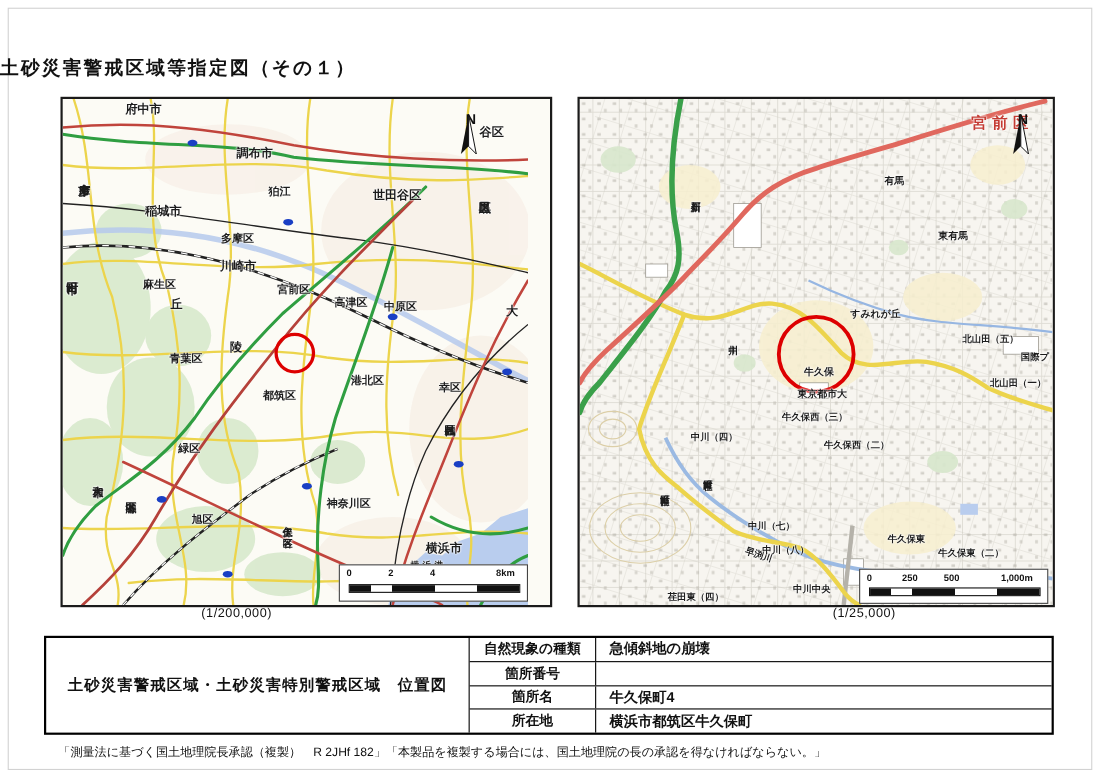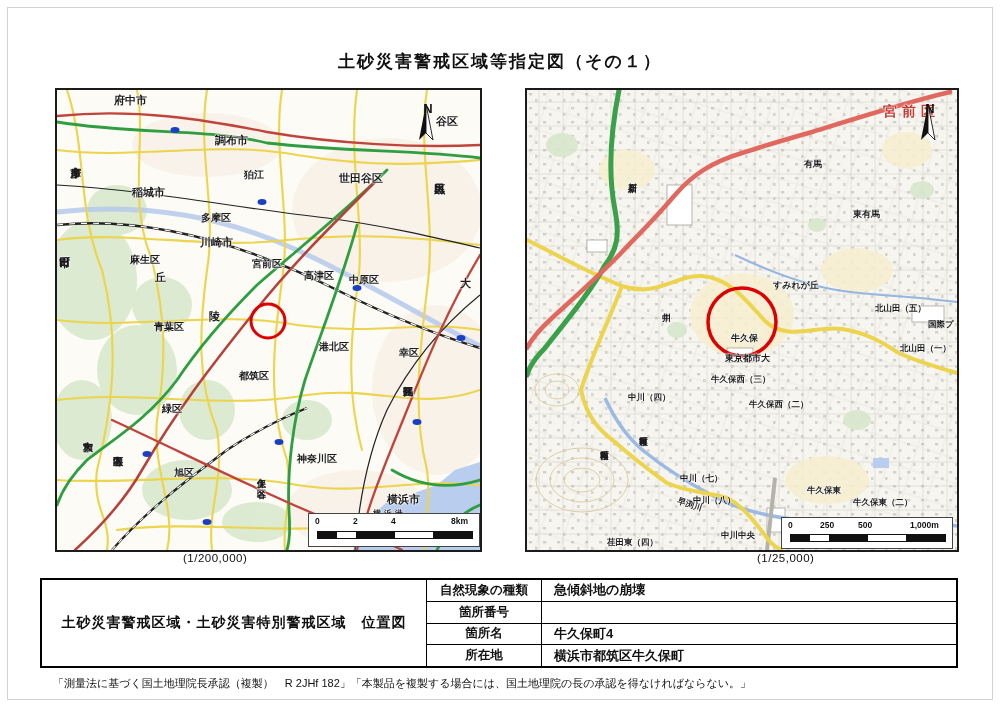--- a/index.html
+++ b/index.html
@@ -1,22 +1,22 @@
 <!DOCTYPE html>
 <html><head>
 <meta charset="utf-8">
 <style>
   html,body{margin:0;padding:0;background:#fff;}
   .page{position:relative;width:1000px;height:707px;background:#fff;overflow:hidden;
         font-family:"Liberation Sans","DejaVu Sans",sans-serif;color:#111;}
   .page-edge{position:absolute;inset:7px;border:1px solid #d2d2d2;pointer-events:none;}
-  .doc-title{position:absolute;top:50px;left:0;width:100%;text-align:center;
+  .doc-title{position:absolute;top:50px;left:0;width:100%;
         font-size:17px;font-weight:700;letter-spacing:2px;}
   .map-panel{position:absolute;border:2px solid #1b1b1b;overflow:hidden;background:#fcfbf5;}
-  #left-map{left:55px;top:88px;width:423px;height:460px;}
+  #left-map{left:55px;top:88px;width:423px;height:460px;padding-left:20px;}
   #right-map{left:525px;top:88px;width:430px;height:460px;background:#f7f5f0;}
   .map-panel svg{position:absolute;left:0;top:0;}
   .map-label{position:absolute;font-weight:600;color:#1c1c1c;line-height:1.06;white-space:nowrap;
         text-shadow:0 0 2px #fff,0 0 2px #fff,0 0 1px #fff;}
   .map-label.v{writing-mode:vertical-rl;}
   .map-label.b{font-weight:700;}
   .caption{position:absolute;font-size:11.5px;color:#111;letter-spacing:.5px;}
   
   .north{position:absolute;width:26px;text-align:center;}
   .north .n-letter{font-size:13px;font-weight:700;display:block;line-height:1;}
@@ -142,21 +142,21 @@
         <div class="map-label" style="left: 98px; top: 182px; font-size: 11px;">丘</div>
         <div class="map-label" style="left: 152px; top: 221px; font-size: 11px;">陵</div>
         <div class="map-label v" style="left: 1px; top: 158px; font-size: 11px;">町田市</div>
         <div class="map-label" style="left: 97px; top: 232px; font-size: 10px;">青葉区</div>
         <div class="map-label" style="left: 195px; top: 169px; font-size: 10px;">宮前区</div>
         <div class="map-label" style="left: 247px; top: 181px; font-size: 10px;">高津区</div>
         <div class="map-label" style="left: 292px; top: 185px; font-size: 10px;">中原区</div>
         <div class="map-label" style="left: 262px; top: 252px; font-size: 10px;">港北区</div>
         <div class="map-label" style="left: 342px; top: 258px; font-size: 10px;">幸区</div>
         <div class="map-label" style="left: 403px; top: 188px; font-size: 11px;">大</div>
-        <div class="map-label" style="left: 182px; top: 281px; font-size: 10px; text-align: center;">都筑区</div>
+        <div class="map-label" style="left: 182px; top: 266px; font-size: 10px; text-align: center;">都筑区</div>
         <div class="map-label v" style="left: 345px; top: 288px; font-size: 10px;">鶴見区</div>
         <div class="map-label" style="left: 105px; top: 314px; font-size: 10px;">緑区</div>
         <div class="map-label v" style="left: 25px; top: 344px; font-size: 10px;">大和市</div>
         <div class="map-label v" style="left: 55px; top: 358px; font-size: 10px;">瀬谷区</div>
         <div class="map-label" style="left: 117px; top: 378px; font-size: 10px;">旭区</div>
         <div class="map-label" style="left: 240px; top: 364px; font-size: 10px;">神奈川区</div>
         <div class="map-label v" style="left: 199px; top: 382px; font-size: 9px;">保土ケ谷区</div>
         <div class="map-label b" style="left: 330px; top: 404px; font-size: 11px;">横浜市</div>
         <div class="map-label" style="left: 316px; top: 420px; font-size: 8px; letter-spacing: 3px;">横浜港</div>
       </div>

